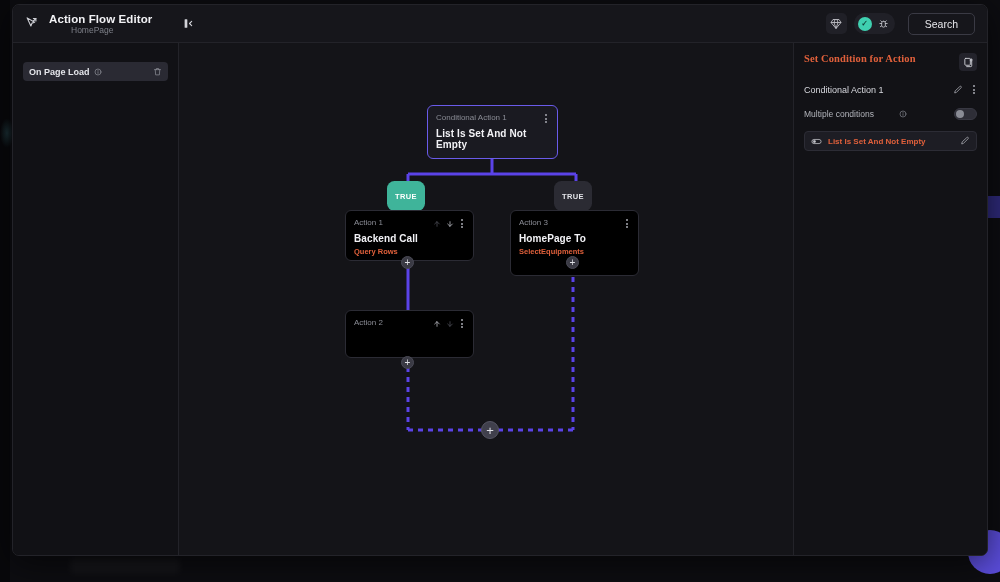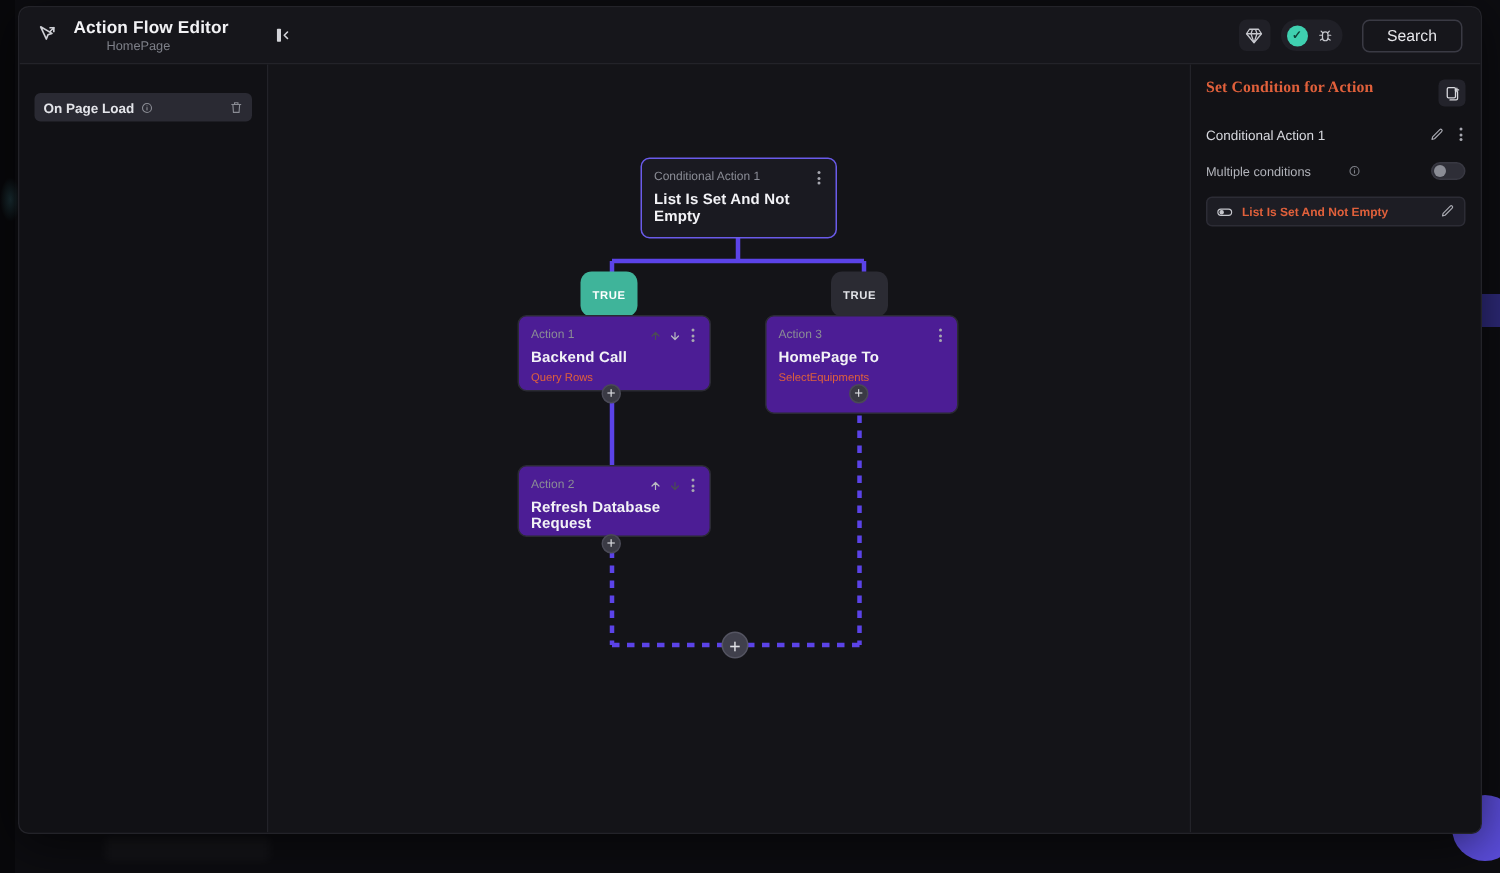--- a/index.html
+++ b/index.html
@@ -100,28 +100,28 @@
   .trigger-delete { color: #8a8c94; display: flex; }
 
   
   #canvas {
     flex: 1; position: relative; background: #141418; overflow: hidden;
   }
   #flow { position: absolute; left: 0; top: 0; width: 100%; height: 100%; }
   #flow-svg { position: absolute; left: 0; top: 0; }
 
   .node {
-    position: absolute; background: #4c1d95; border: 1px solid #2b2b34;
+    position: absolute; background: #000000; border: 1px solid #2b2b34;
     border-radius: 6px; padding: 7px 8px 8px 8px;
   }
   .node.selected { border: 1.5px solid #6a5bea; background: #1a1a21; }
   .node-top { display: flex; align-items: flex-start; }
   .node-index { font-size: 8px; color: #8a8c95; flex: 1; }
   .node-title { font-size: 10px; font-weight: bold; color: #f2f2f6; margin-top: 4px; letter-spacing: .1px; }
-  .node-sub { font-size: 7.5px; font-weight: normal; color: #e0603b; margin-top: 3px; }
+  .node-sub { font-size: 7.5px; font-weight: bold; color: #e0603b; margin-top: 3px; }
   .node-tools { display: flex; align-items: center; gap: 5px; }
   .tool-ico { display: flex; color: #b9bac1; }
   .tool-ico.dim { color: #4b4c55; }
   .kebab { display: flex; flex-direction: column; gap: 1.5px; padding: 1px 2px; }
   .kebab i { width: 2px; height: 2px; border-radius: 50%; background: #a7a8b0; display: block; }
 
   .branch-label {
     position: absolute; height: 30px; padding: 0 8px; border-radius: 7.5px;
     display: flex; align-items: center; font-size: 7.5px; font-weight: bold;
     letter-spacing: .4px;
@@ -345,21 +345,20 @@
                     <path d="M12 5v14M19 12l-7 7-7-7"></path>
                   </svg>
               </span>
               <span class="kebab">
                   <i></i>
                   <i></i>
                   <i></i>
                 </span>
             </span>
           </div>
-          <div class="node-title">Refresh Database Request</div>
         </div>
         <div class="plus-node" style="left:222px; top:313px;">+</div>
 
         <div class="plus-node big" style="left:302px; top:378px;">+</div>
       </div>
     </div>
 
     <div id="right-panel">
       <div id="panel-head">
         <span id="panel-title">Set Condition for Action</span>

